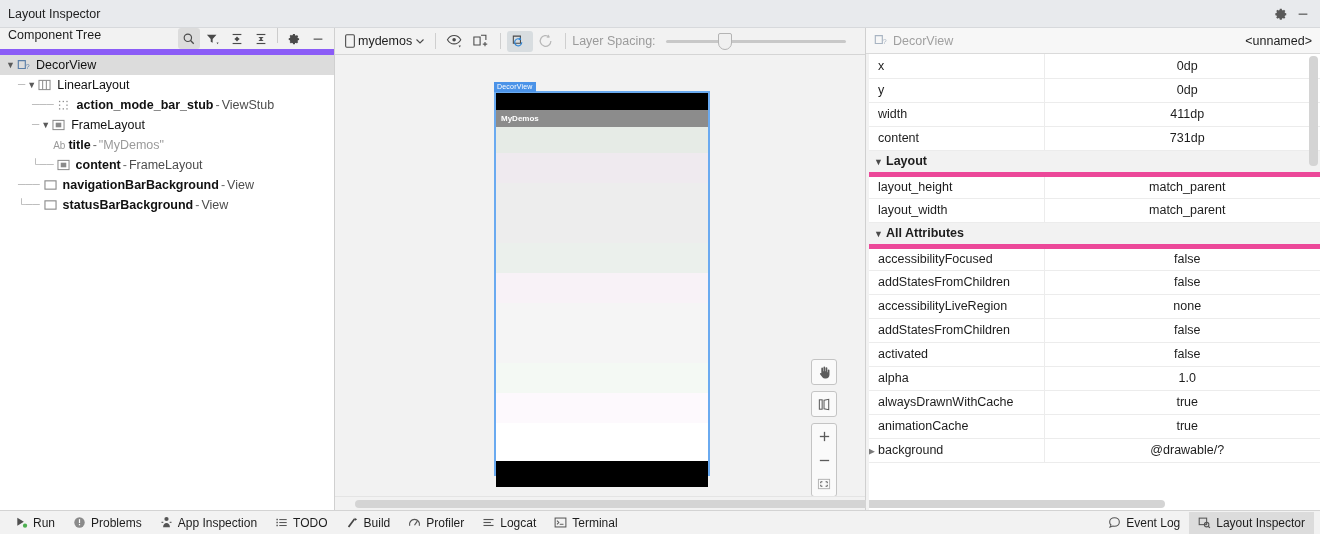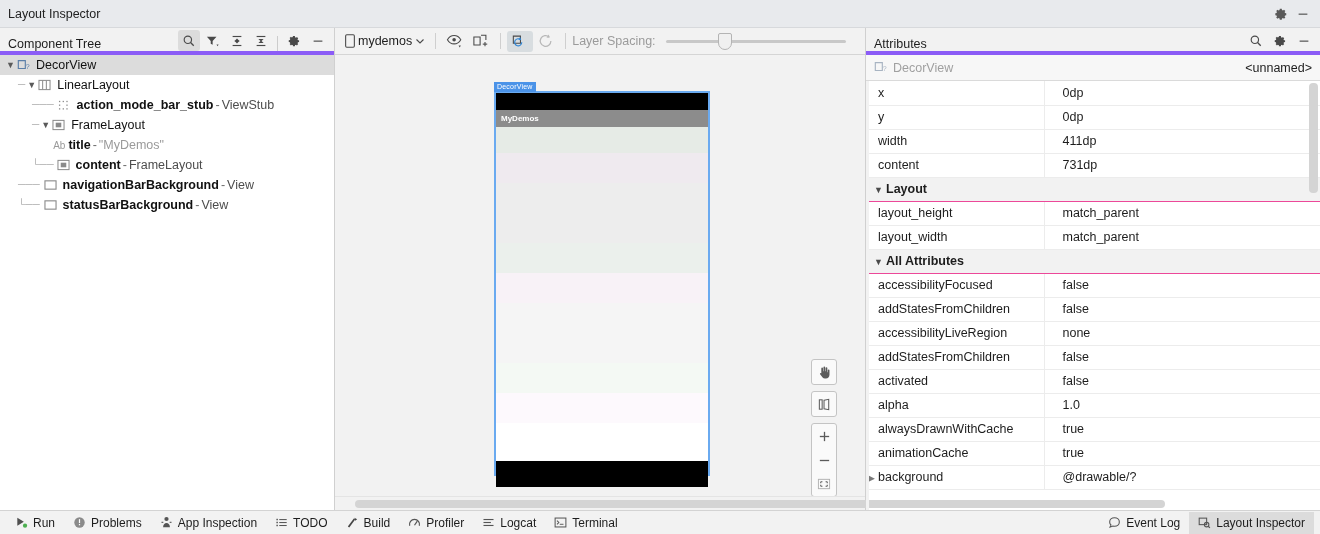--- a/index.html
+++ b/index.html
@@ -32,22 +32,22 @@
   
   .left {
     width: 335px; flex: 0 0 335px;
     background: #ffffff;
     display: flex; flex-direction: column;
     border-right: 1px solid #d0d0d0;
   }
   .panel-head {
     height: 27px; flex: 0 0 27px;
     background: #f2f2f2;
-    border-bottom: 4px solid #8b5cf6;
-    display: flex; align-items: flex-end;
+    border-bottom: 6px solid #8b5cf6;
+    display: flex; align-items: flex-start;
     padding: 0 4px 0 8px;
   }
   .panel-head .ph-title { font-size: 12.5px; color: #1d1d1d; }
   .panel-head .spacer { flex: 1; }
   .ph-btn {
     width: 22px; height: 21px; margin: 0 1px;
     display: inline-flex; align-items: center; justify-content: center;
     border-radius: 3px;
   }
   .ph-btn.active { background: #dcdcdc; }
@@ -157,24 +157,24 @@
   .attr-scroll { flex: 1; overflow: hidden; position: relative; }
   .attr-table { width: 100%; border-collapse: collapse; table-layout: fixed; }
   .attr-table tr { height: 24px; }
   .attr-table td {
     border-bottom: 1px solid #ececec;
     font-size: 12.5px; color: #1d1d1d;
     padding: 0 0 0 12px;
     white-space: nowrap; overflow: hidden;
   }
   .attr-table td.k { width: 178px; border-right: 1px solid #ececec; }
-  .attr-table td.v { padding-left: 18px; }
+  .attr-table td.v { padding-left: 10px; text-align: center; }
   tr.grouprow td {
     background: #f2f2f2; font-weight: bold; padding-left: 8px;
-    border-bottom: 1px solid #ec4899; border-right: none;
+    border-bottom: 5px solid #ec4899; border-right: none;
   }
   .gchev { display: inline-block; width: 12px; color: #4a4a4a; font-size: 9px; }
   .rowchev { display: inline-block; width: 10px; margin-left: -10px; color: #7a7a7a; font-size: 9px; }
   .vscroll-thumb { position: absolute; right: 2px; top: 2px; width: 9px; height: 110px; background: #d4d4d4; border-radius: 4px; }
   .vscroll-track-left { position: absolute; left: 0; top: 0; width: 3px; height: 100%; background: #f2f2f2; }
 
   
   .statusbar {
     height: 24px; flex: 0 0 24px;
     background: #f2f2f2; border-top: 1px solid #d3d3d3;
@@ -482,41 +482,20 @@
           </div>
         </div>
       </div>
 
       <div class="hscroll-wrap">
         <div class="hscroll-thumb"></div>
       </div>
     </div>
 
     <div class="right">
-      <div class="panel-head">
-        <span class="ph-title">Attributes</span>
-        <span class="spacer"></span>
-        <span class="ph-btn">
-          <svg width="14" height="14" viewBox="0 0 16 16">
-              <circle cx="6.7" cy="6.7" r="4.2" fill="none" stroke="#4a4a4a" stroke-width="1.3"></circle>
-              <line x1="9.8" y1="9.8" x2="13.4" y2="13.4" stroke="#4a4a4a" stroke-width="1.5"></line>
-            </svg>
-        </span>
-        <span class="ph-btn">
-          <svg width="14" height="14" viewBox="0 0 16 16">
-              <path fill="#4a4a4a" d="M8 5.4a2.6 2.6 0 100 5.2 2.6 2.6 0 000-5.2zm0 4a1.4 1.4 0 110-2.8 1.4 1.4 0 010 2.8z"></path>
-              <path fill="#4a4a4a" d="M13.8 7.2l-1.3-.2a4.5 4.5 0 00-.5-1.1l.8-1-1.5-1.5-1 .8c-.4-.2-.7-.4-1.1-.5L9 2.2H6.8l-.2 1.3c-.4.1-.8.3-1.1.5l-1-.8L3 4.7l.8 1c-.2.4-.4.7-.5 1.1l-1.3.2v2.2l1.3.2c.1.4.3.8.5 1.1l-.8 1 1.5 1.5 1-.8c.4.2.7.4 1.1.5l.2 1.3H9l.2-1.3c.4-.1.8-.3 1.1-.5l1 .8 1.5-1.5-.8-1c.2-.4.4-.7.5-1.1l1.3-.2V7.2z"></path>
-            </svg>
-        </span>
-        <span class="ph-btn">
-          <svg width="14" height="14" viewBox="0 0 16 16">
-              <rect x="3" y="7.5" width="10" height="1.3" fill="#4a4a4a"></rect>
-            </svg>
-        </span>
-      </div>
 
       <div class="attr-subhead">
         <span class="ic">
           <svg width="14" height="12" viewBox="0 0 16 13">
               <path d="M1.5 1.5h8v9h-8z" fill="none" stroke="#a8b4c2" stroke-width="1.3"></path>
               <text x="10" y="11" font-size="8" fill="#a8b4c2" font-family="Liberation Sans">?</text>
             </svg>
         </span>
         <span class="node-name">DecorView</span>
         <span class="spacer"></span>

